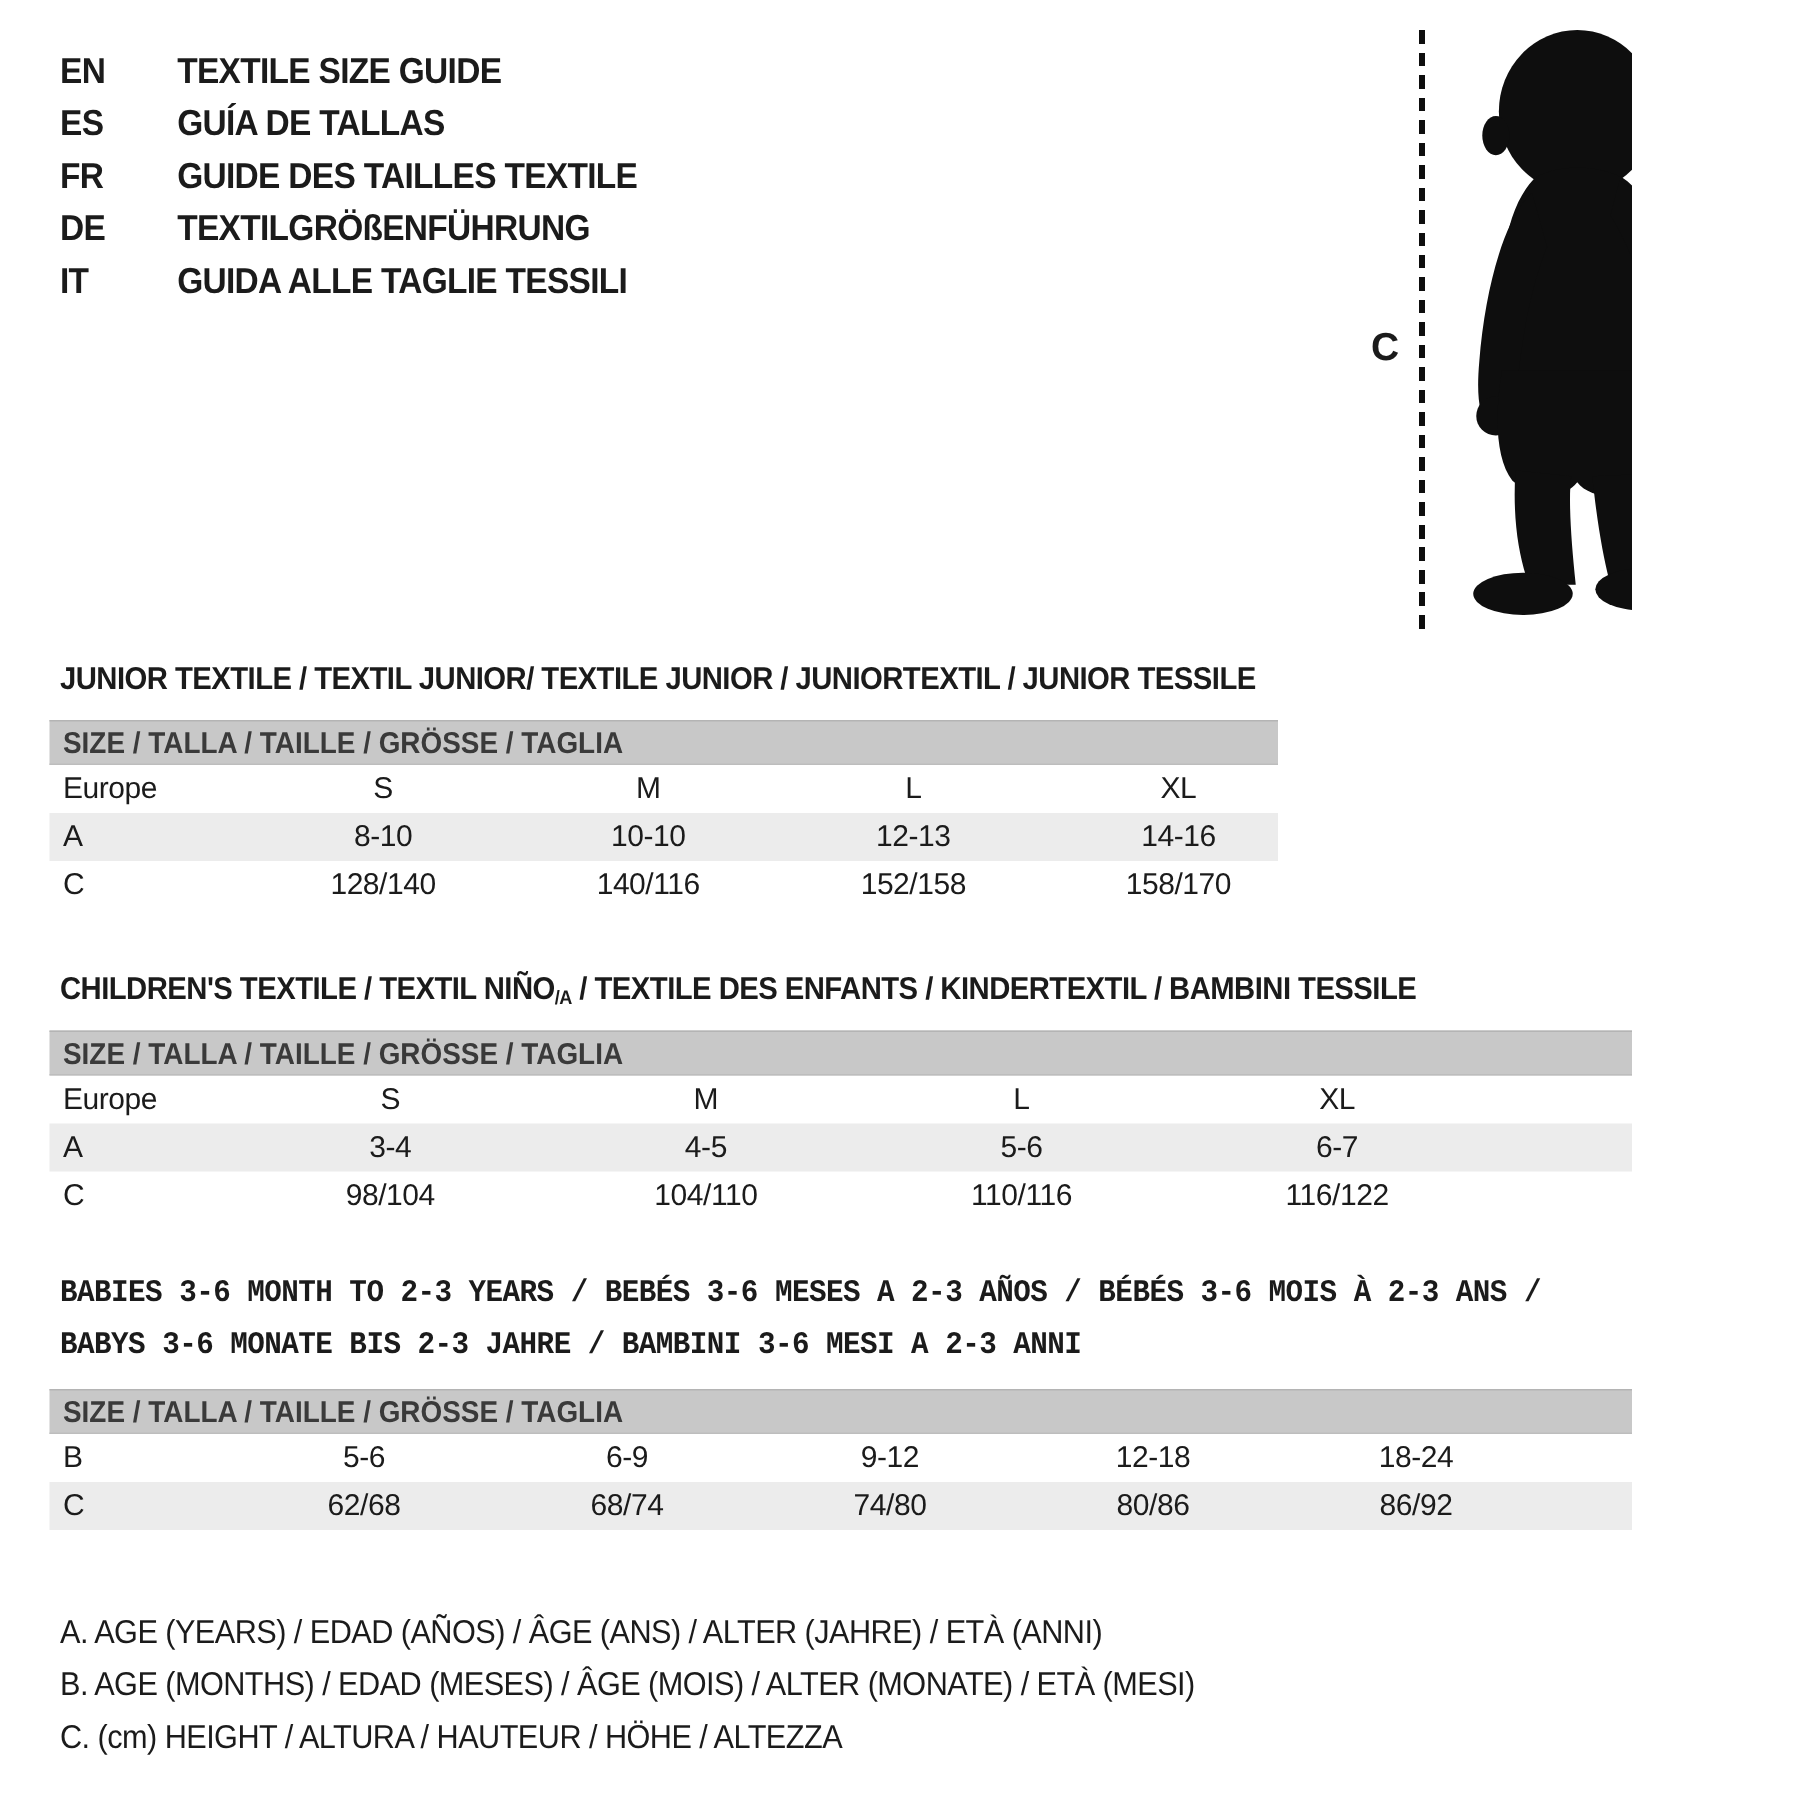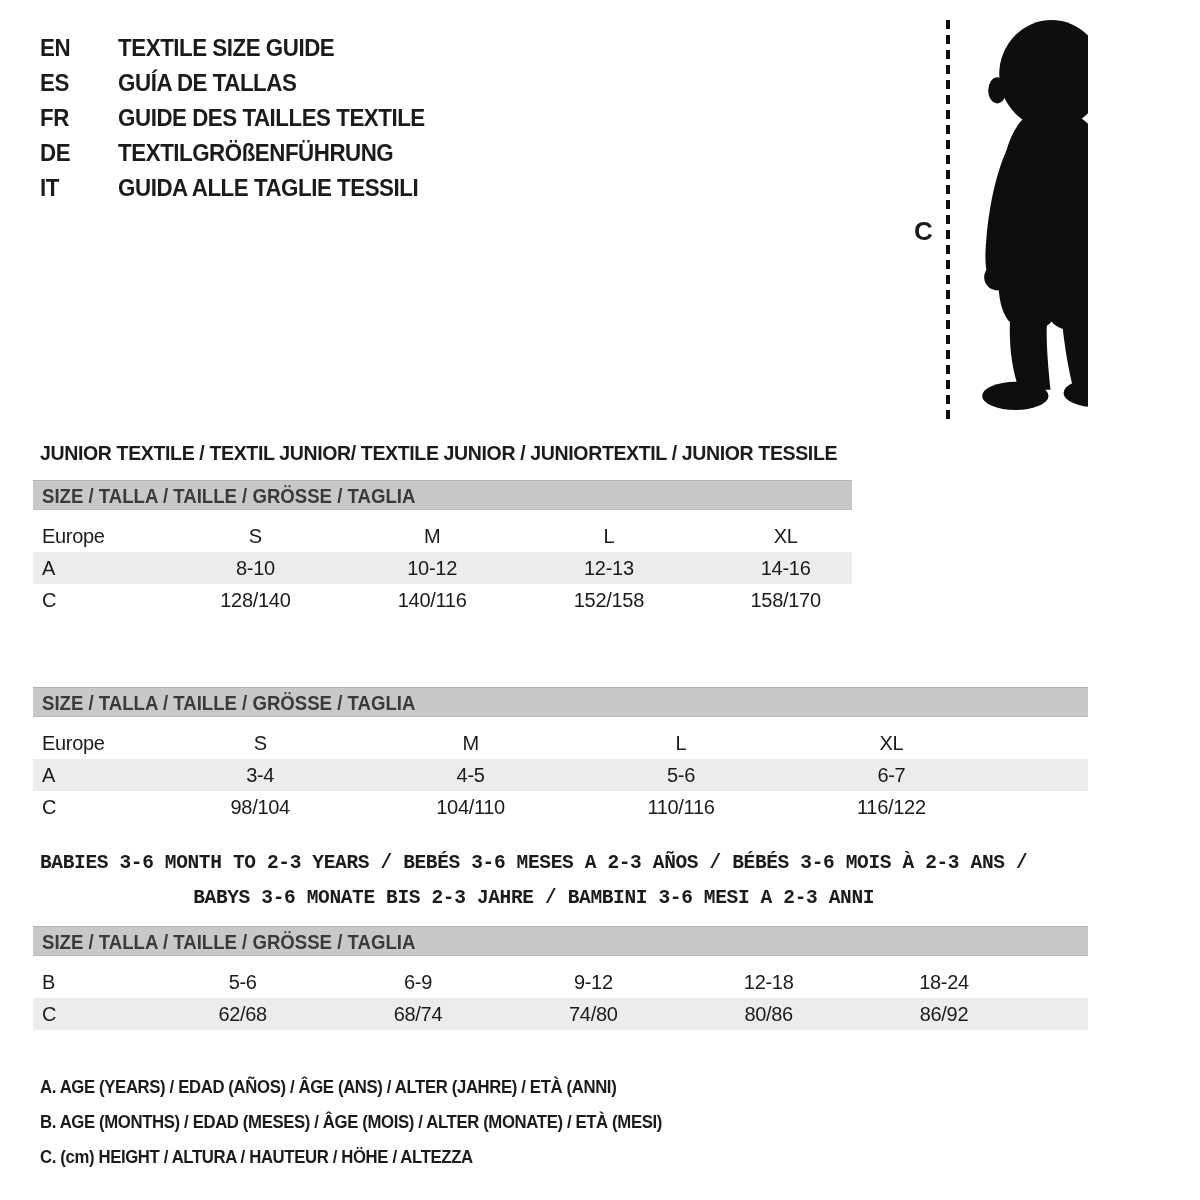--- a/index.html
+++ b/index.html
@@ -24,41 +24,41 @@
 
   
   .figure{position:absolute;left:898px;top:12px;width:292px;height:410px;}
   .c-label{position:absolute;left:16px;top:204px;font-weight:bold;font-size:26px;}
   .dash-line{position:absolute;left:48px;top:8px;width:4px;height:400px;
     background:repeating-linear-gradient(to bottom,var(--sil) 0 9px,transparent 9px 15px);}
   .figure svg{position:absolute;left:62px;top:2px;}
 
   
   .section-title{position:absolute;font-weight:bold;font-size:21px;letter-spacing:-0.4px;
-                 line-height:35px;white-space:nowrap;text-align:center;}
+                 line-height:35px;white-space:nowrap;}
   .sub{font-size:13px;vertical-align:-3px;font-weight:bold;}
 
   
   .stable{position:absolute;}
   .size-header{height:30px;line-height:30px;background:var(--header-bg);color:var(--header-text);
-               font-weight:bold;font-size:20px;padding-left:9px;margin-bottom:10px;
+               font-weight:bold;font-size:20px;padding-left:9px;margin-bottom:0;
                border-top:1px solid #b4b4b4;border-bottom:1px solid #bdbdbd;}
   .trow{display:grid;height:32px;line-height:32px;font-size:20px;gap:44px;}
   .trow.shaded{background:var(--row-shaded);}
   .tlabel{padding-left:9px;text-align:left;letter-spacing:-0.3px;}
   .tcell{text-align:center;letter-spacing:-0.3px;}
   .table1 .trow{grid-template-columns:112px repeat(4,1fr);}
   .table1{width:819px;}
   .table2 .trow{grid-template-columns:100px repeat(5,1fr);}
   .table2{width:1152px;}
   .table3 .trow{grid-template-columns:100px repeat(6,1fr);}
   .table3{width:1152px;}
 
   
-  .legend{position:absolute;left:40px;top:1070px;font-weight:bold;font-size:18px;
+  .legend{position:absolute;left:40px;top:1070px;font-weight:normal;font-size:22px;
           letter-spacing:-0.4px;line-height:35px;}
 </style>
 </head>
 <body>
 
 <div class="canvas">
 
   <div class="lang-block cond">
     <div class="lang-row">
       <span>EN</span>
@@ -117,34 +117,39 @@
         <div class="trow">
           <div class="tlabel">Europe</div>
           <div class="tcell">S</div>
           <div class="tcell">M</div>
           <div class="tcell">L</div>
           <div class="tcell">XL</div>
         </div>
         <div class="trow shaded">
           <div class="tlabel">A</div>
           <div class="tcell">8-10</div>
-          <div class="tcell">10-12</div>
+          <div class="tcell">10-10</div>
           <div class="tcell">12-13</div>
           <div class="tcell">14-16</div>
         </div>
         <div class="trow">
           <div class="tlabel">C</div>
           <div class="tcell">128/140</div>
           <div class="tcell">140/116</div>
           <div class="tcell">152/158</div>
           <div class="tcell">158/170</div>
         </div>
       </div>
   </div>
 
+  <div class="section-title" style="left:40px;top:642px;">
+    <span class="cond">
+      <span>CHILDREN'S TEXTILE / TEXTIL NIÑO</span><span class="sub">/A</span><span> / TEXTILE DES ENFANTS / KINDERTEXTIL / BAMBINI TESSILE</span>
+    </span>
+  </div>
   <div class="stable table2" style="left:33px;top:687px;">
     <div class="size-header">
       <span class="cond">SIZE / TALLA / TAILLE / GRÖSSE / TAGLIA</span>
     </div>
     <div>
         <div class="trow">
           <div class="tlabel">Europe</div>
           <div class="tcell">S</div>
           <div class="tcell">M</div>
           <div class="tcell">L</div>

